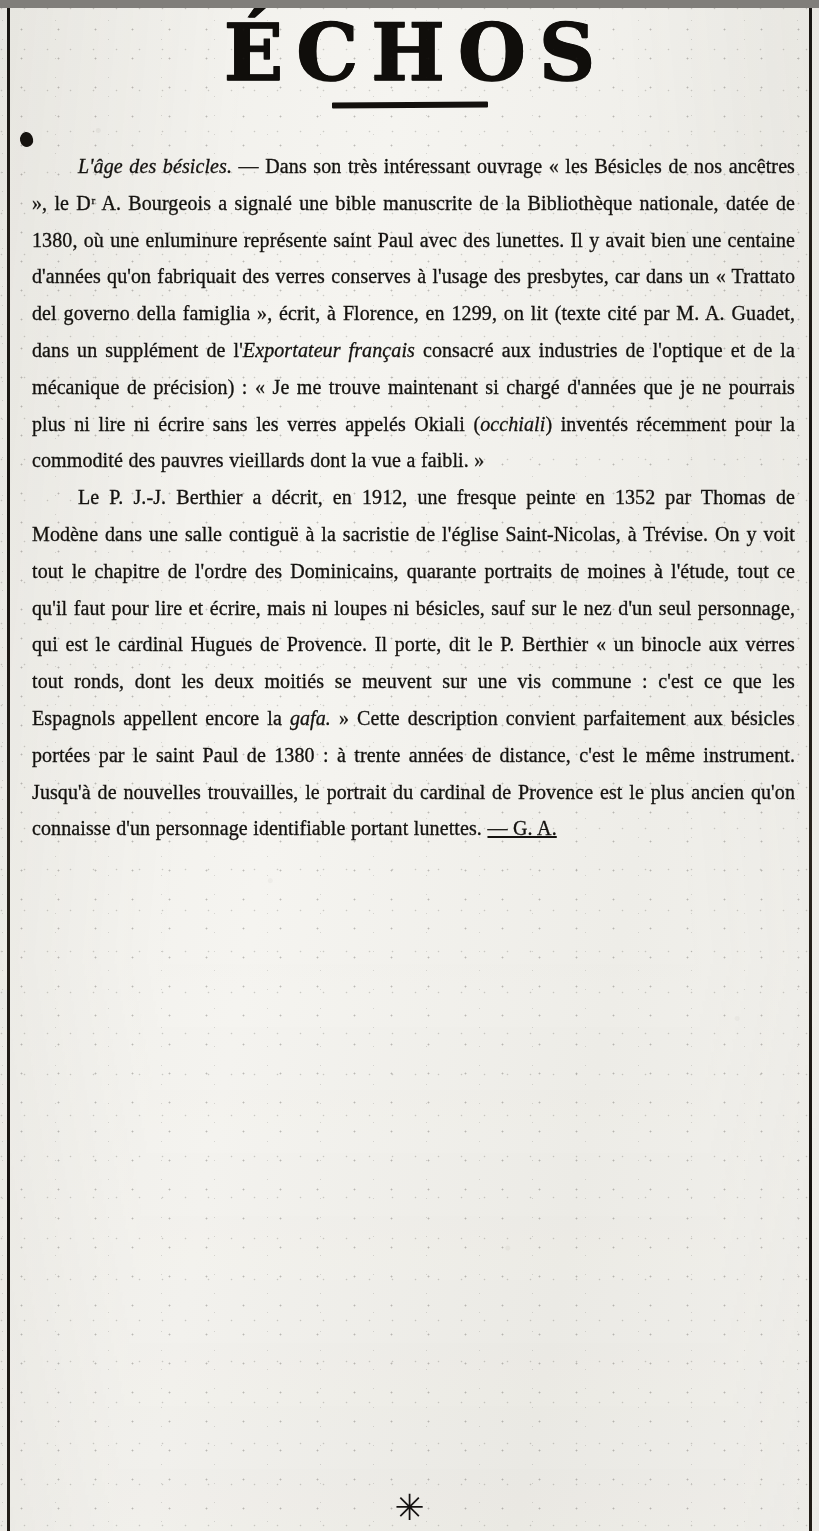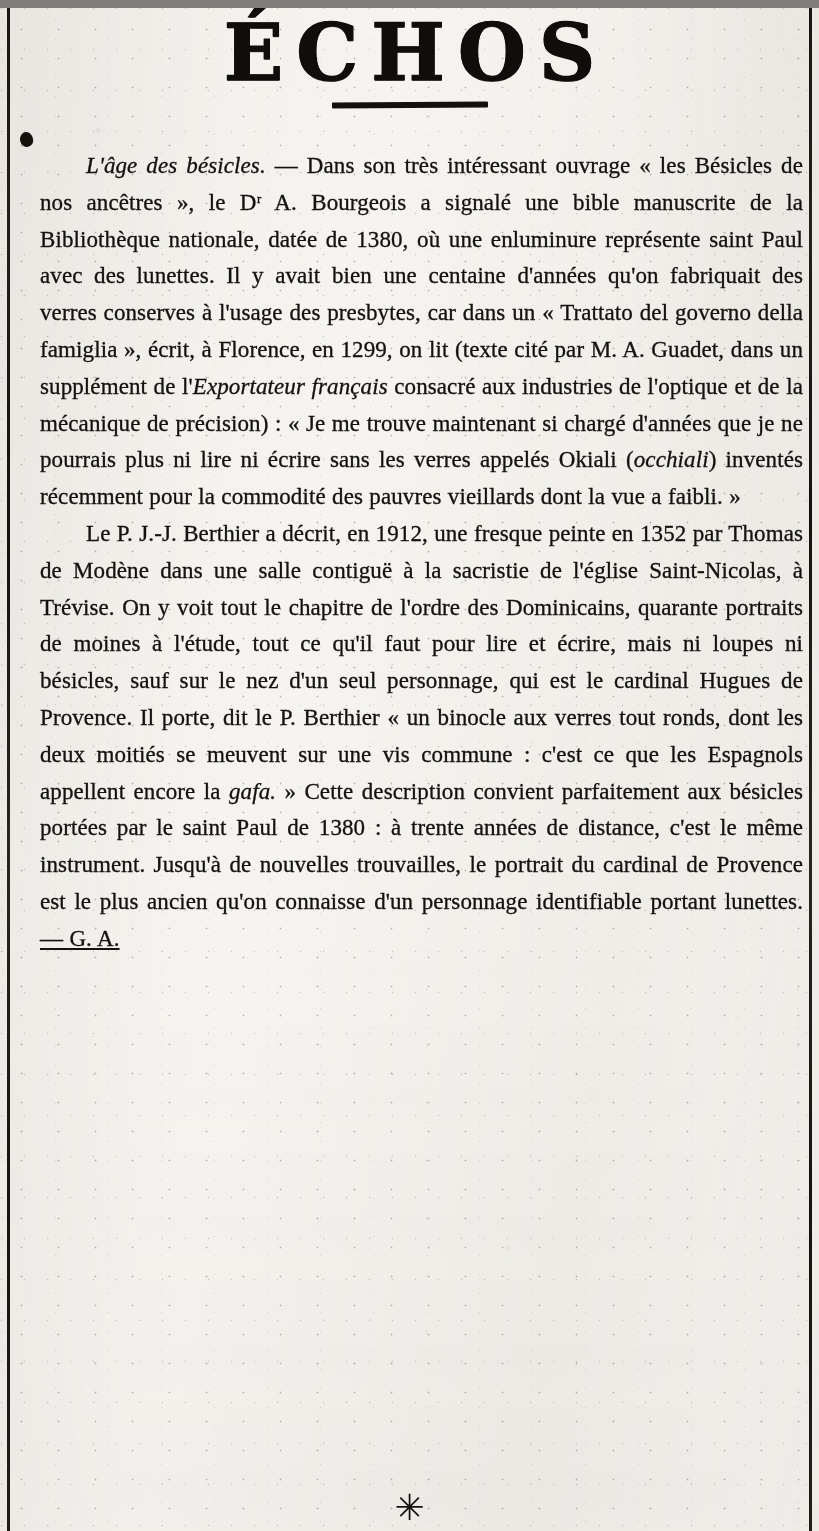--- a/index.html
+++ b/index.html
@@ -95,24 +95,24 @@
     height: 6px;
     margin: 13px auto 0;
     background: #13100d;
     border-radius: 1px;
     transform: rotate(-0.35deg);
   }
 
   
   .column {
     position: absolute;
-    left: 40px;
+    left: 32px;
     top: 140px;
     width: 763px;
-    font-size: 23px;
+    font-size: 20px;
     line-height: 36.8px;
     text-align: justify;
     text-justify: inter-word;
     word-spacing: .02em;
     letter-spacing: .1px;
     -webkit-text-stroke: .32px #14120f;
   }
   .column p {
     margin: 0;
     text-indent: 46px;

